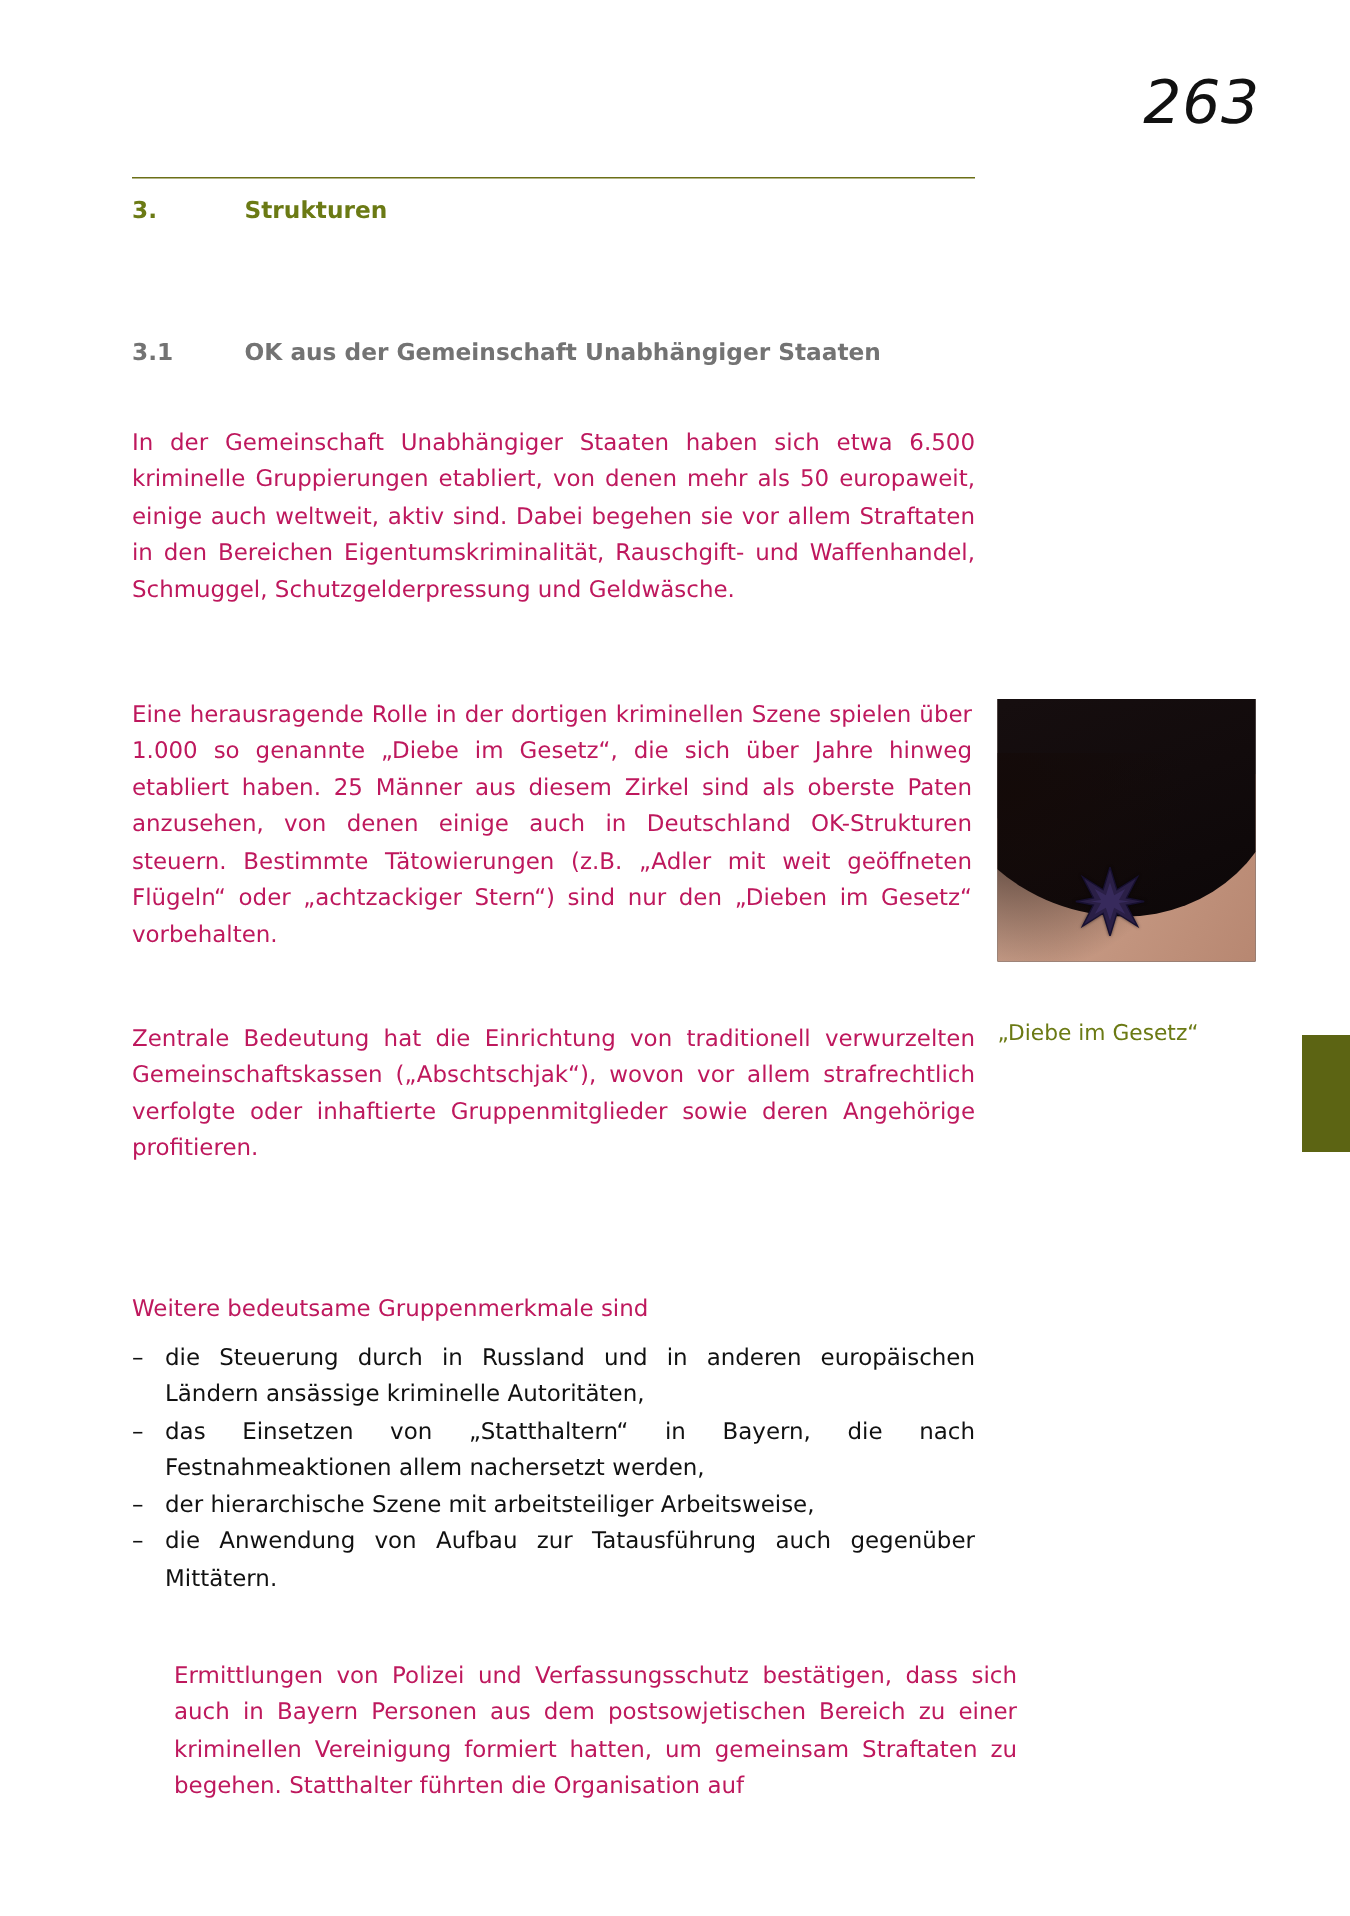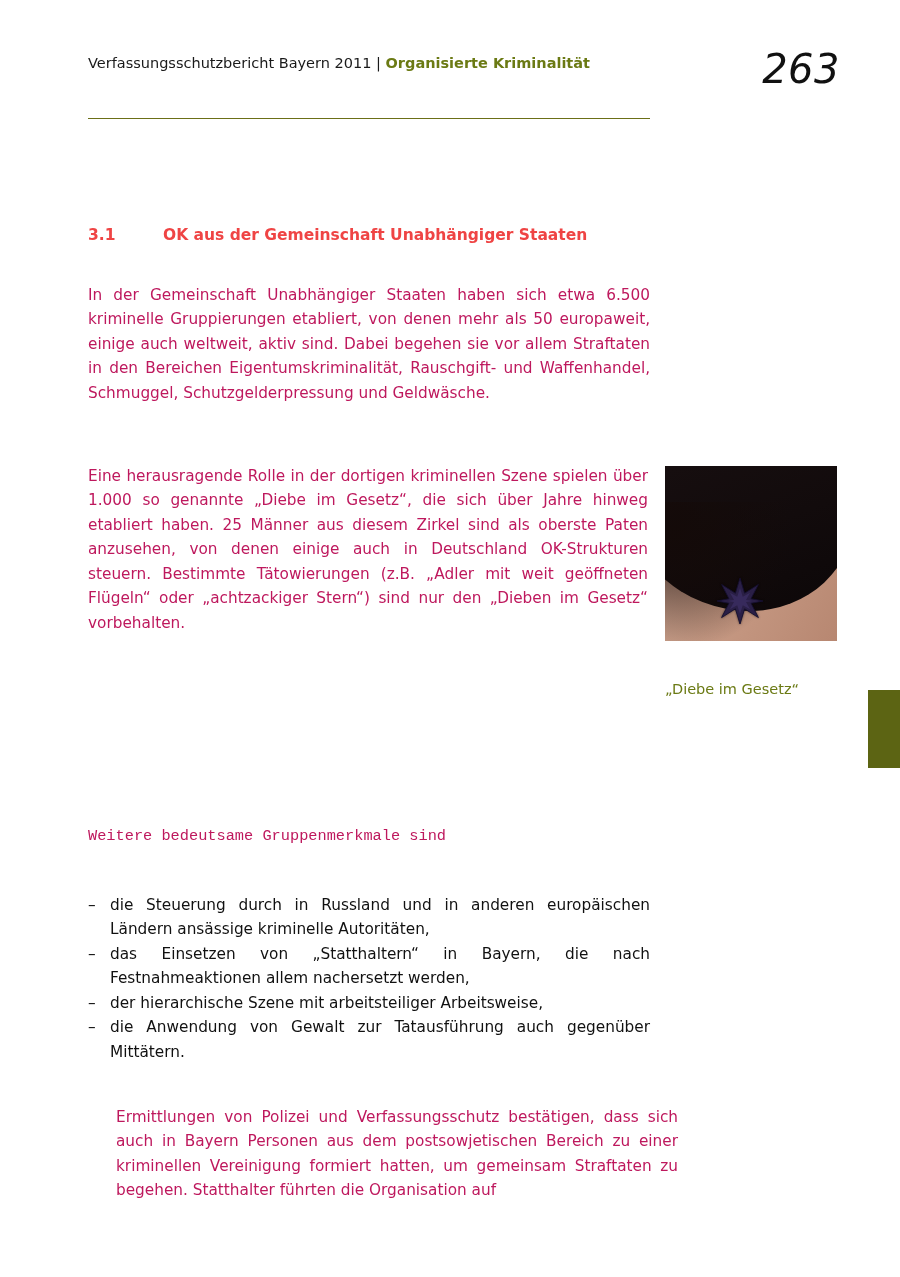--- a/index.html
+++ b/index.html
@@ -74,21 +74,21 @@
     width: 75px;
   }
 
   .h-sub {
     position: absolute;
     left: 88px;
     top: 226px;
     width: 600px;
     font-size: 15.5px;
     font-weight: bold;
-    color: #ef4444;
+    color: #737373;
   }
   .h-sub .num {
     display: inline-block;
     width: 75px;
   }
 
   
   .col {
     position: absolute;
     left: 88px;
@@ -99,21 +99,21 @@
   }
   .col p {
     margin: 0 0 20px 0;
     text-align: justify;
   }
   .col p:last-child { margin-bottom: 0; }
 
   #para1 { top: 283px; }
   #para2 { top: 464px; width: 560px; }
   #para3 { top: 680px; }
-  #para4 { top: 824px; font-family: Liberation Mono, monospace; }
+  #para4 { top: 860px; }
 
   .list {
     position: absolute;
     left: 88px;
     top: 893px;
     width: 562px;
     font-size: 15.3px;
     line-height: 1.60;
     color: #111111;
   }
@@ -202,64 +202,65 @@
     width: 32px;
     height: 78px;
     background: #5c6413;
   }
 </style>
 </head>
 <body>
 
 <div class="page">
 
-  <div class="header">
-    <span class="plain">Verfassungsschutzbericht Bayern 2011</span>
-    <span class="sep">|</span>
-    <span class="chapter">Organisierte Kriminalität</span>
-  </div>
 
   <div class="page-number">263</div>
 
   <div class="rule"></div>
 
+  <div class="h-section">
+    <span class="num">3.</span><span>Strukturen</span>
+  </div>
 
   <div class="h-sub">
     <span class="num">3.1</span><span>OK aus der Gemeinschaft Unabhängiger Staaten</span>
   </div>
 
   <div class="col" id="para1">
     <p>In der Gemeinschaft Unabhängiger Staaten haben sich etwa 6.500 kriminelle Gruppierungen etabliert, von denen mehr als 50 europaweit, einige auch weltweit, aktiv sind. Dabei begehen sie vor allem Straftaten in den Bereichen Eigentumskriminalität, Rauschgift- und Waffenhandel, Schmuggel, Schutzgelderpressung und Geldwäsche.</p>
   </div>
 
   <div class="col" id="para2">
     <p>Eine herausragende Rolle in der dortigen kriminellen Szene spielen über 1.000 so genannte „Diebe im Gesetz“, die sich über Jahre hinweg etabliert haben. 25 Männer aus diesem Zirkel sind als oberste Paten anzusehen, von denen einige auch in Deutschland OK-Strukturen steuern. Bestimmte Tätowierungen (z.B. „Adler mit weit geöffneten Flügeln“ oder „achtzackiger Stern“) sind nur den „Dieben im Gesetz“ vorbehalten.</p>
   </div>
 
+  <div class="col" id="para3">
+    <p>Zentrale Bedeutung hat die Einrichtung von traditionell verwurzelten Gemeinschaftskassen („Abschtschjak“), wovon vor allem strafrechtlich verfolgte oder inhaftierte Gruppenmitglieder sowie deren Angehörige profitieren.</p>
+  </div>
 
   <div class="col" id="para4">
     <p>Weitere bedeutsame Gruppenmerkmale sind</p>
   </div>
 
   <div class="list">
     <div class="li">
       <span class="dash">–</span>
       <span class="txt">die Steuerung durch in Russland und in anderen europäischen Ländern ansässige kriminelle Autoritäten,</span>
     </div>
     <div class="li">
       <span class="dash">–</span>
       <span class="txt">das Einsetzen von „Statthaltern“ in Bayern, die nach Festnahmeaktionen allem nachersetzt werden,</span>
     </div>
     <div class="li">
       <span class="dash">–</span>
       <span class="txt">der hierarchische Szene mit arbeitsteiliger Arbeitsweise,</span>
     </div>
     <div class="li">
       <span class="dash">–</span>
-      <span class="txt">die Anwendung von Gewalt zur Tatausführung auch gegenüber Mittätern.</span>
+      <span class="txt">die Anwendung von Aufbau zur Tatausführung auch gegenüber Mittätern.</span>
     </div>
   </div>
 
   <div class="col" id="para5">
     <p>Ermittlungen von Polizei und Verfassungsschutz bestätigen, dass sich auch in Bayern Personen aus dem postsowjetischen Bereich zu einer kriminellen Vereinigung formiert hatten, um gemeinsam Straftaten zu begehen. Statthalter führten die Organisation auf</p>
   </div>
 
   <div class="photo">
     <div class="skin-dark"></div>
     <div class="neck"></div>

